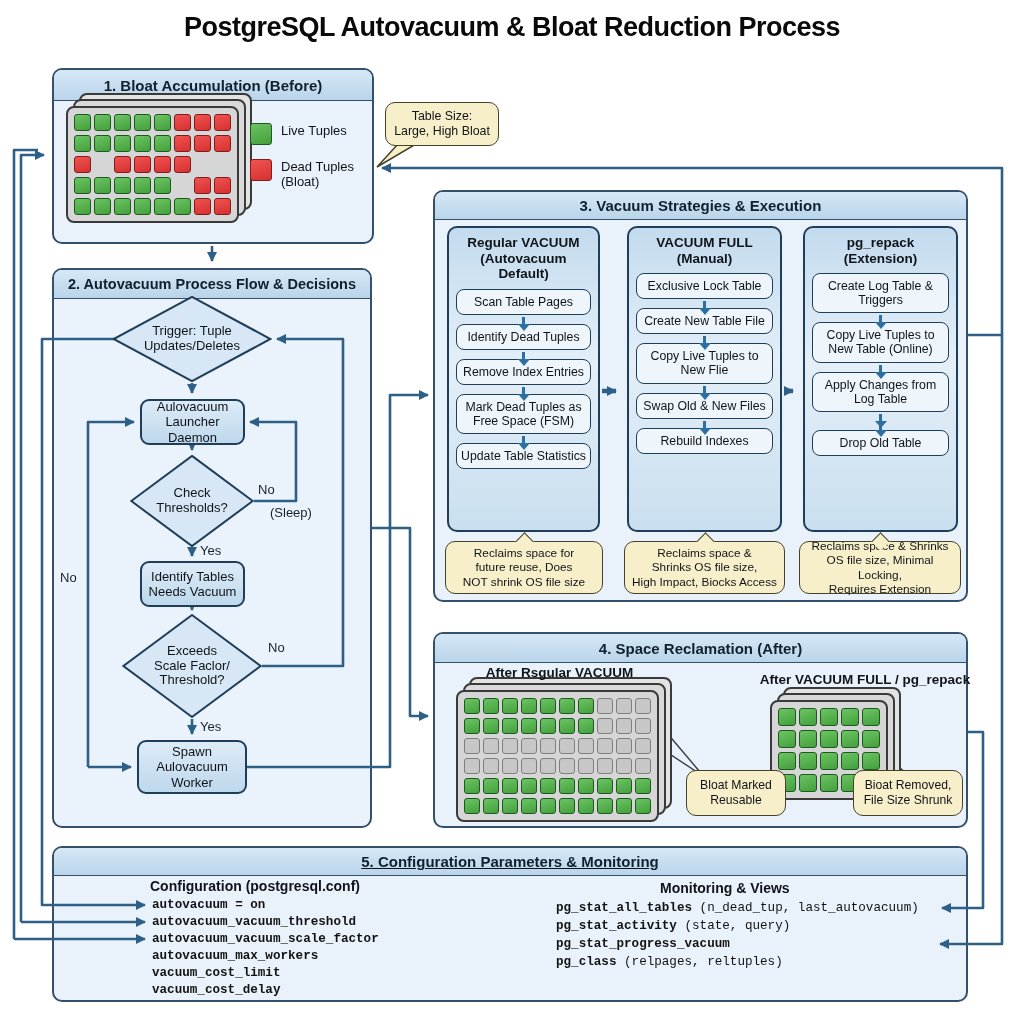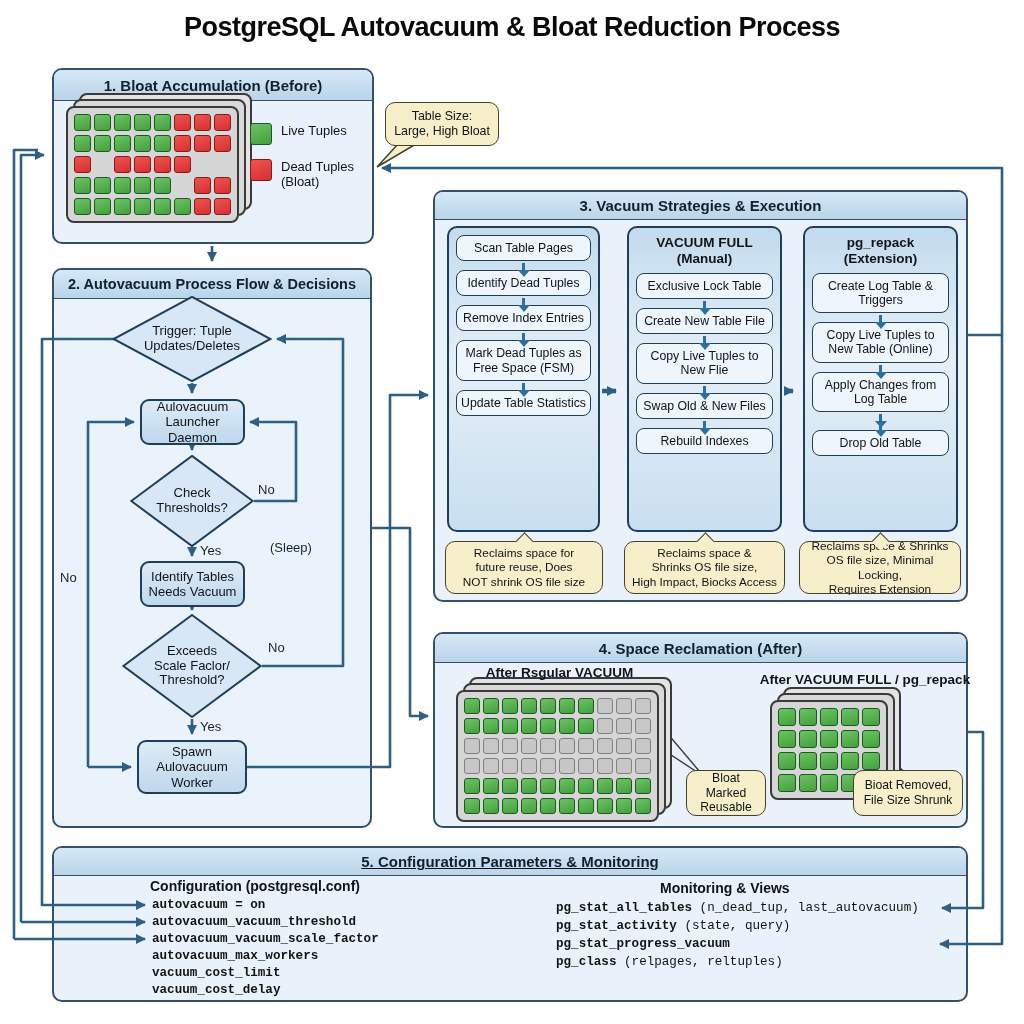--- a/index.html
+++ b/index.html
@@ -204,29 +204,31 @@
 
 <div class="fbox" style="left:137px;top:740px;width:110px;height:54px;">
     <span class="pre">Spawn
 Aulovacuum
 Worker</span>
   </div>
 
 <div class="flabel" style="left:200px;top:543px;">Yes</div>
 <div class="flabel" style="left:200px;top:719px;">Yes</div>
 <div class="flabel" style="left:258px;top:482px;">No</div>
-<div class="flabel" style="left:270px;top:505px;margin-top:35px;">(Sleep)</div>
+<div class="flabel" style="left:270px;top:505px;">(Sleep)</div>
 <div class="flabel" style="left:268px;top:640px;">No</div>
 <div class="flabel" style="left:60px;top:570px;">No</div>
 
 <div class="section" style="left:433px;top:190px;width:535px;height:412px;">
   <div class="sec-head" style="height:27px;">3. Vacuum Strategies &amp; Execution</div>
 </div>
 
 <div class="vcol" style="left:447px;top:226px;width:153px;height:306px;">
+  <div class="vcol-title pre">Regular VACUUM
+(Autovacuum Default)</div>
   <div>
       <div class="step pre">Scan Table Pages</div>
       <div class="darrow"></div>
       <div class="step pre">Identify Dead Tuples</div>
       <div class="darrow"></div>
       <div class="step pre">Remove Index Entries</div>
       <div class="darrow"></div>
       <div class="step pre">Mark Dead Tuples as
 Free Space (FSM)</div>
       <div class="darrow"></div>
@@ -391,21 +393,21 @@
       <div class="grow">
         <div class="cell cG"></div>
         <div class="cell cG"></div>
         <div class="cell cG"></div>
         <div class="cell cG"></div>
         <div class="cell cG"></div>
       </div>
     </div>
 </div>
 
-<div class="note" style="left:686px;top:770px;width:80px;height:46px;font-size:12.2px;">
+<div class="note" style="left:686px;top:770px;width:100px;height:46px;font-size:12.2px;">
     <span class="pre">Bloat Marked
 Reusable</span>
   </div>
 <div class="note" style="left:853px;top:770px;width:110px;height:46px;font-size:12.2px;">
     <span class="pre">Bioat Removed,
 File Size Shrunk</span>
   </div>
 
 <div class="section" style="left:52px;top:846px;width:916px;height:156px;text-decoration:underline;">
   <div class="sec-head" style="height:27px;">5. Configuration Parameters &amp; Monitoring</div>

